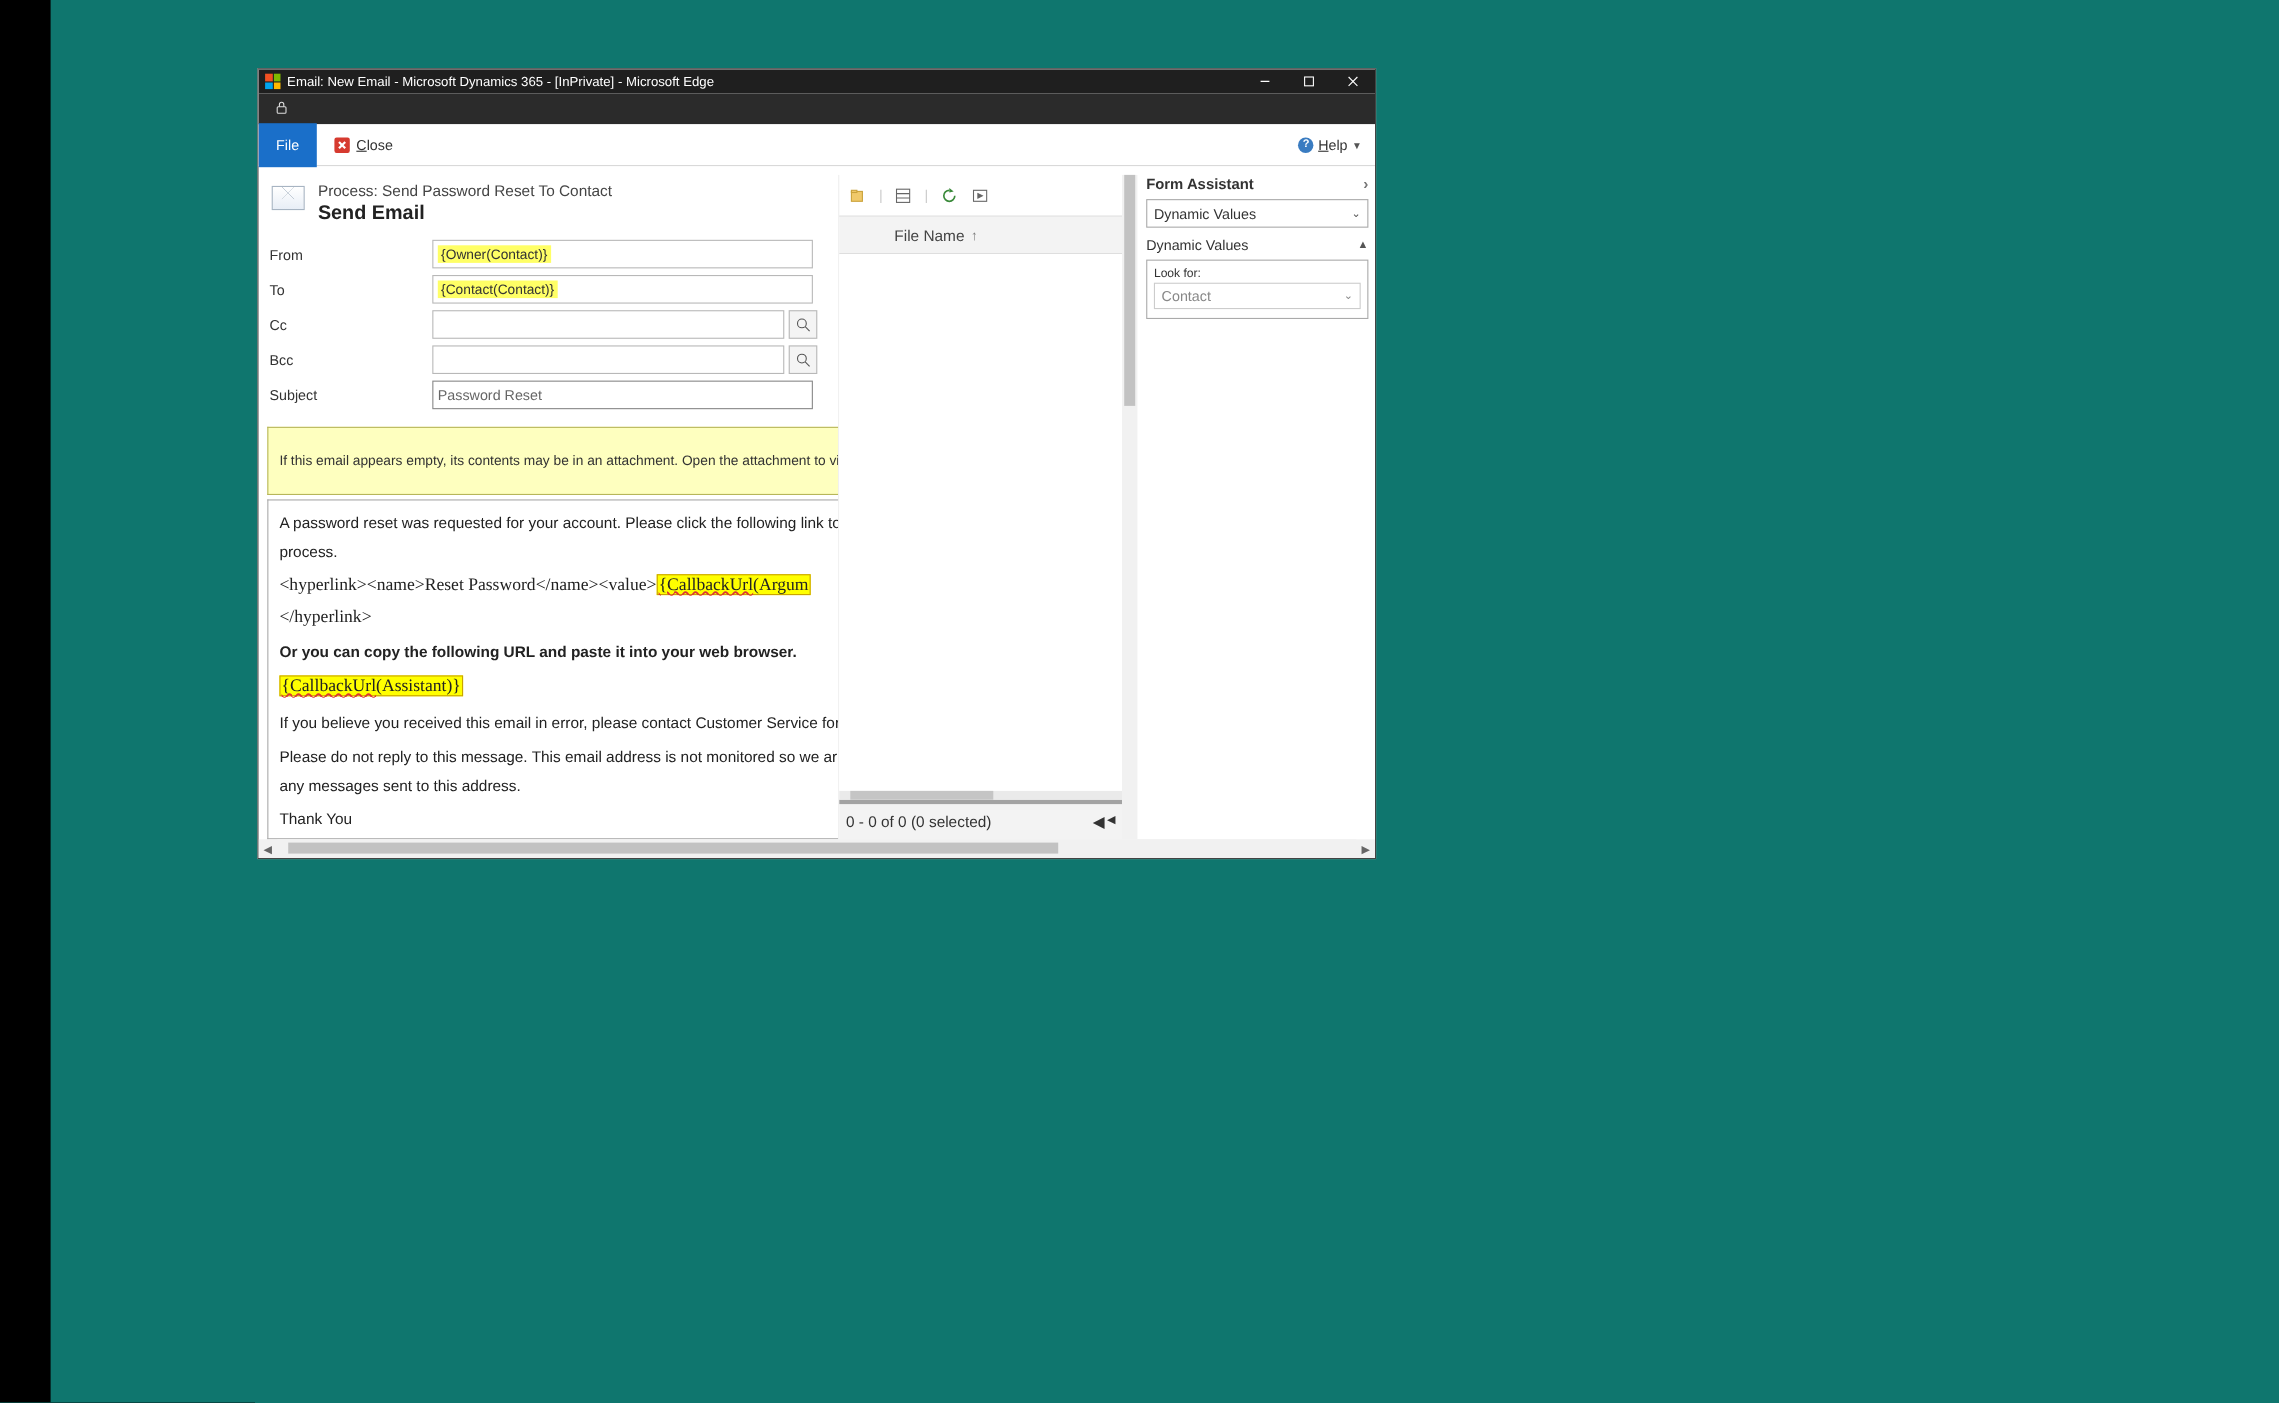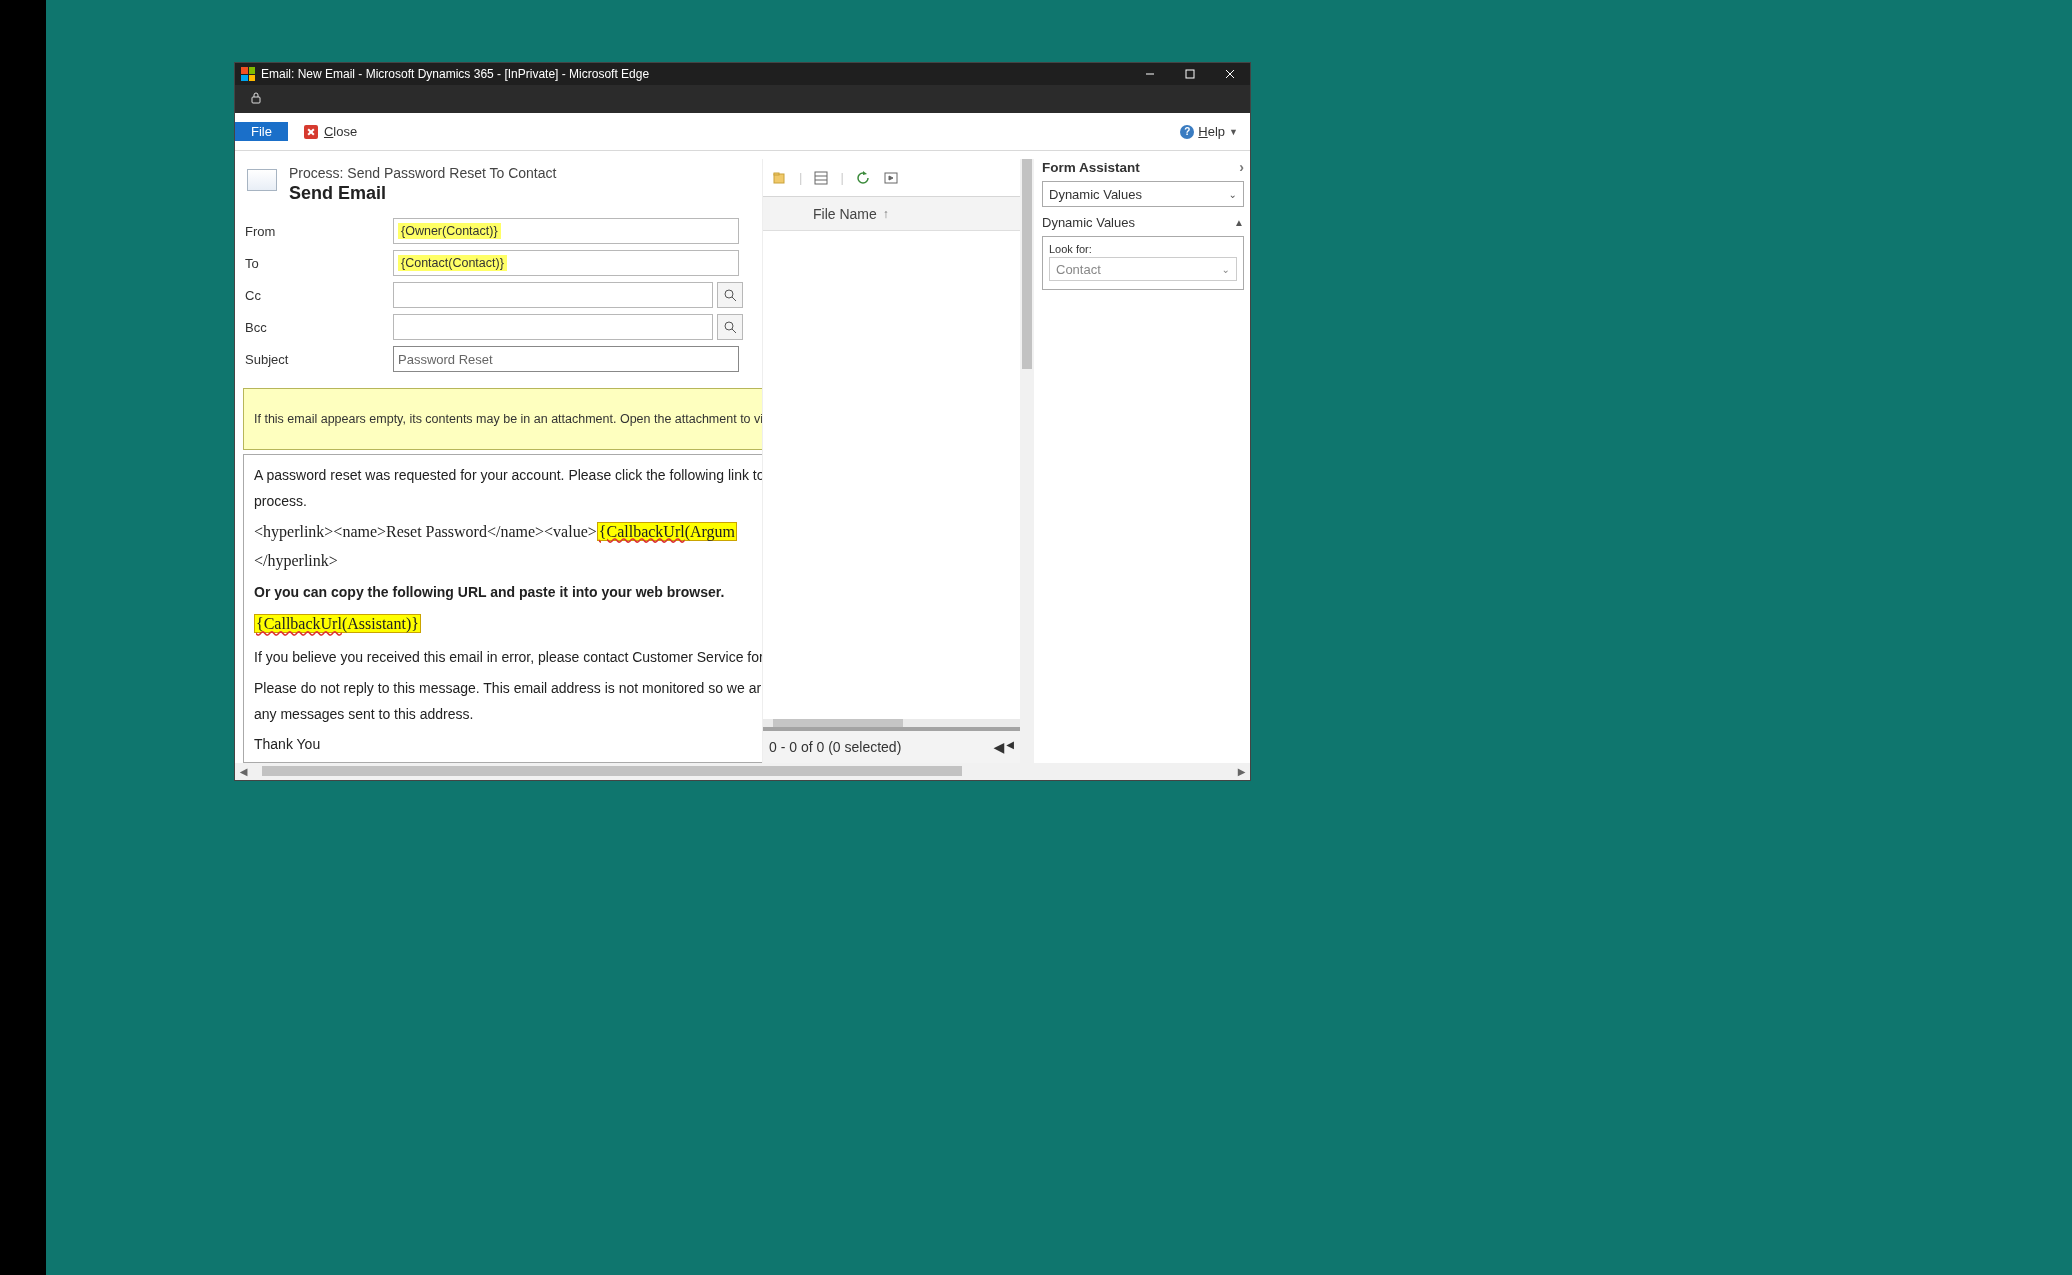--- a/index.html
+++ b/index.html
@@ -24,21 +24,21 @@
 .titlebar-controls { display:flex; }
 .titlebar-btn { width: 40px; height:22px; display:flex; align-items:center; justify-content:center; }
 .titlebar-btn svg { stroke:#fff; }
 
 
 .secbar { height: 28px; background: #2b2b2b; display:flex; align-items:center; padding:0 14px; }
 .secbar svg { stroke:#ddd; fill:none; }
 
 
 .ribbon { height: 38px; background:#fff; border-bottom:1px solid #d9d9d9; display:flex; align-items:center; padding-right: 12px;}
-.file-btn { background:#1a6fc9; color:#fff; height:19px; padding:0 16px; display:flex; align-items:center; font-size:13px; margin-right: 16px;}
+.file-btn { background:#1a6fc9; color:#fff; height:40px; padding:0 16px; display:flex; align-items:center; font-size:13px; margin-right: 16px;}
 .close-btn { display:flex; align-items:center; gap:6px; font-size:13px; color:#333; }
 .close-btn .close-ico { width:14px; height:14px; background:#d63a2f; position:relative; border-radius:2px;}
 .close-btn .close-ico::before, .close-btn .close-ico::after { content:""; position:absolute; left:3px; top:6px; width:8px; height:2px; background:#fff; }
 .close-btn .close-ico::before{ transform:rotate(45deg);}
 .close-btn .close-ico::after{ transform:rotate(-45deg);}
 .close-btn .u { text-decoration: underline; }
 .ribbon-spacer { flex:1; }
 .help-btn { display:flex; align-items:center; gap:4px; font-size:13px; }
 .help-btn .qmark { width:14px; height:14px; border-radius:50%; background:#3a7cc1; color:#fff; font-size:10px; display:flex; align-items:center; justify-content:center; font-weight:bold;}
 .help-btn .u { text-decoration: underline; }

